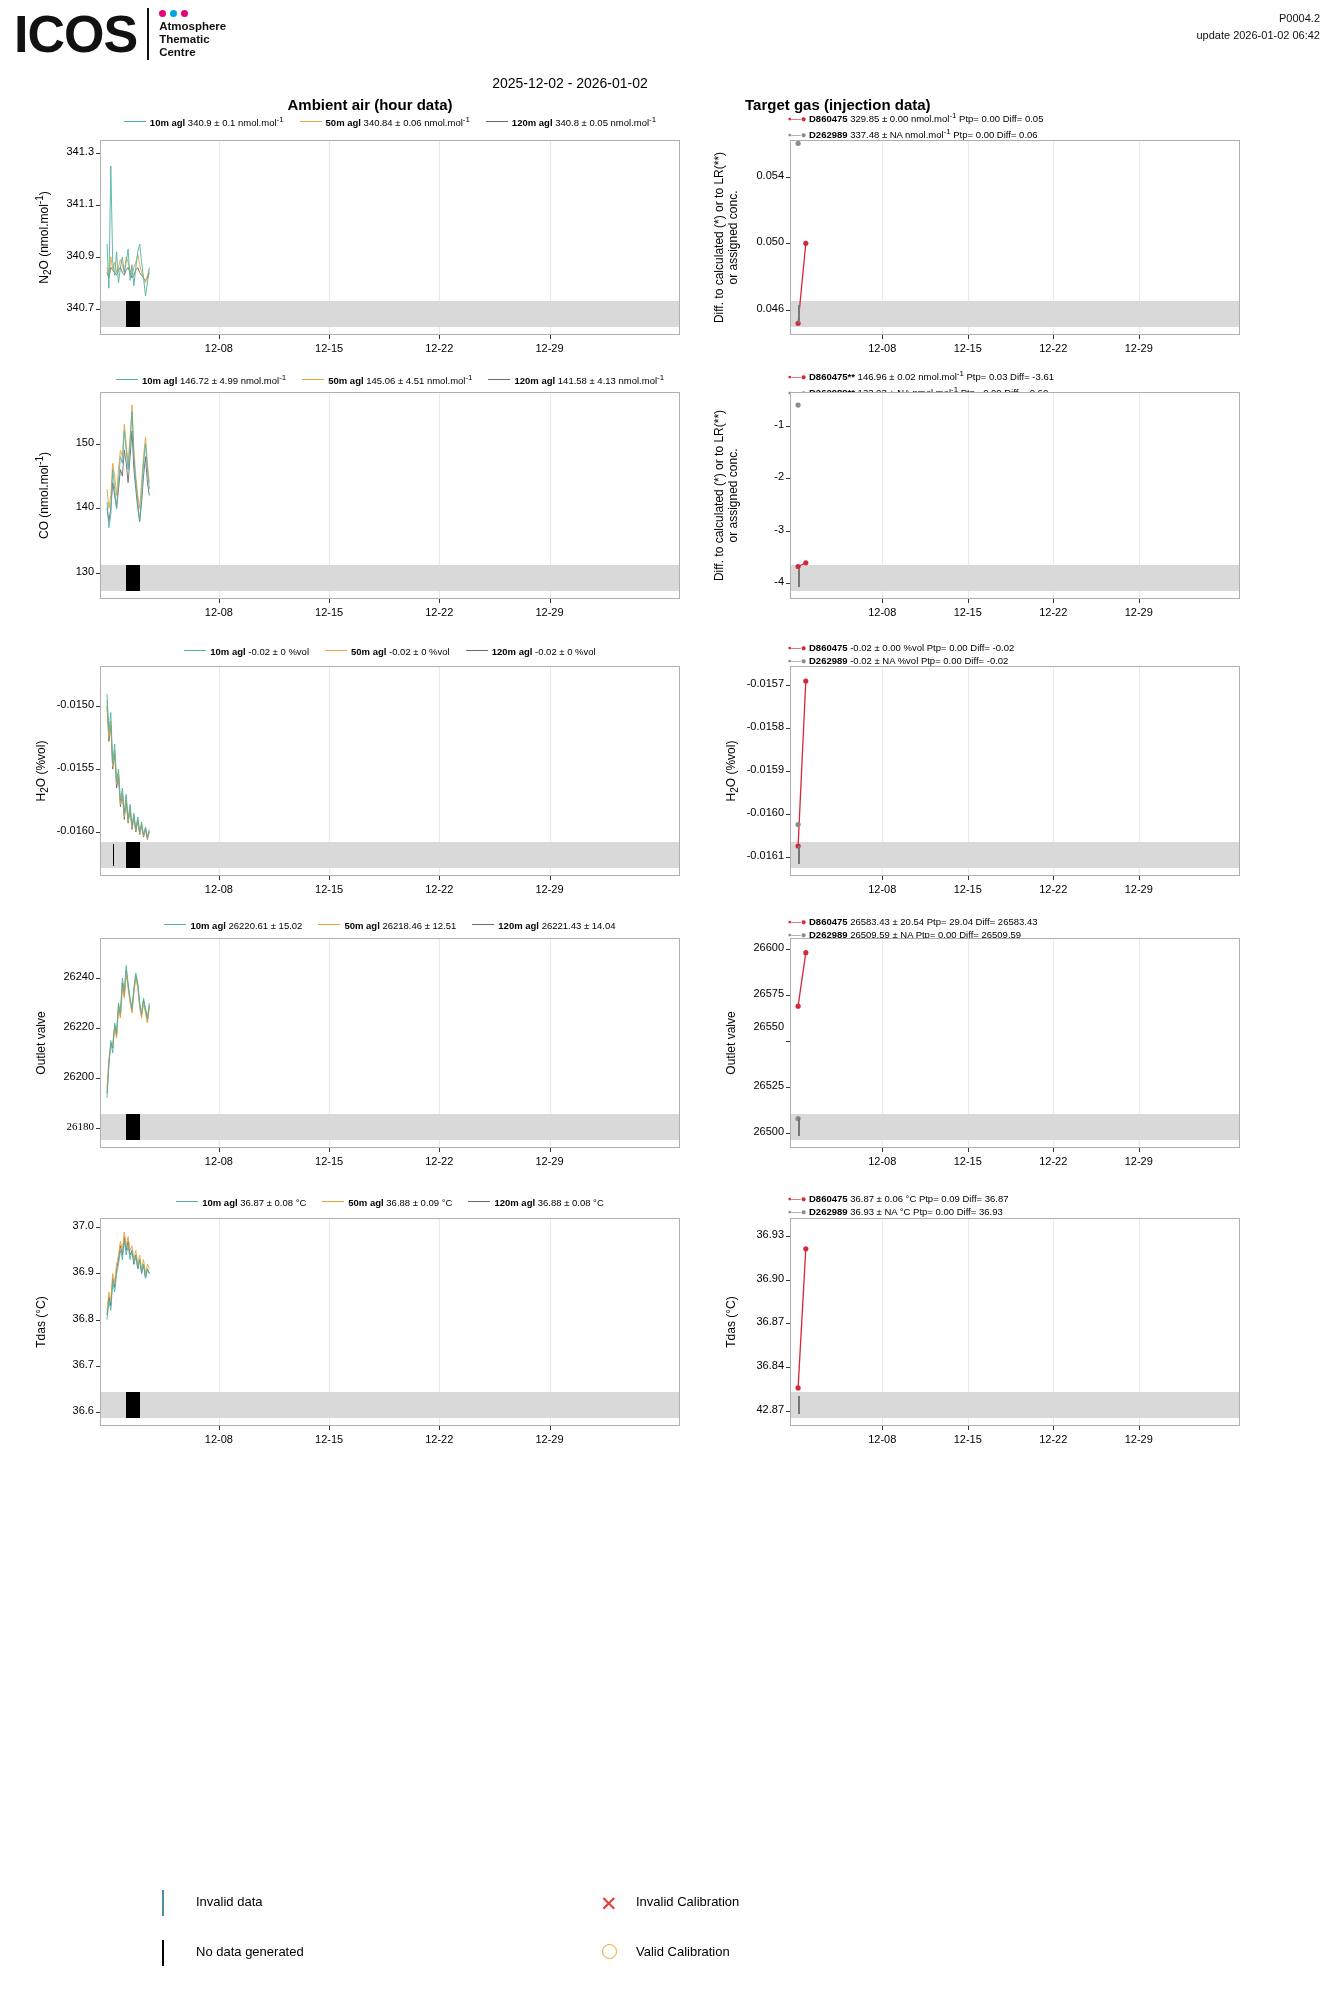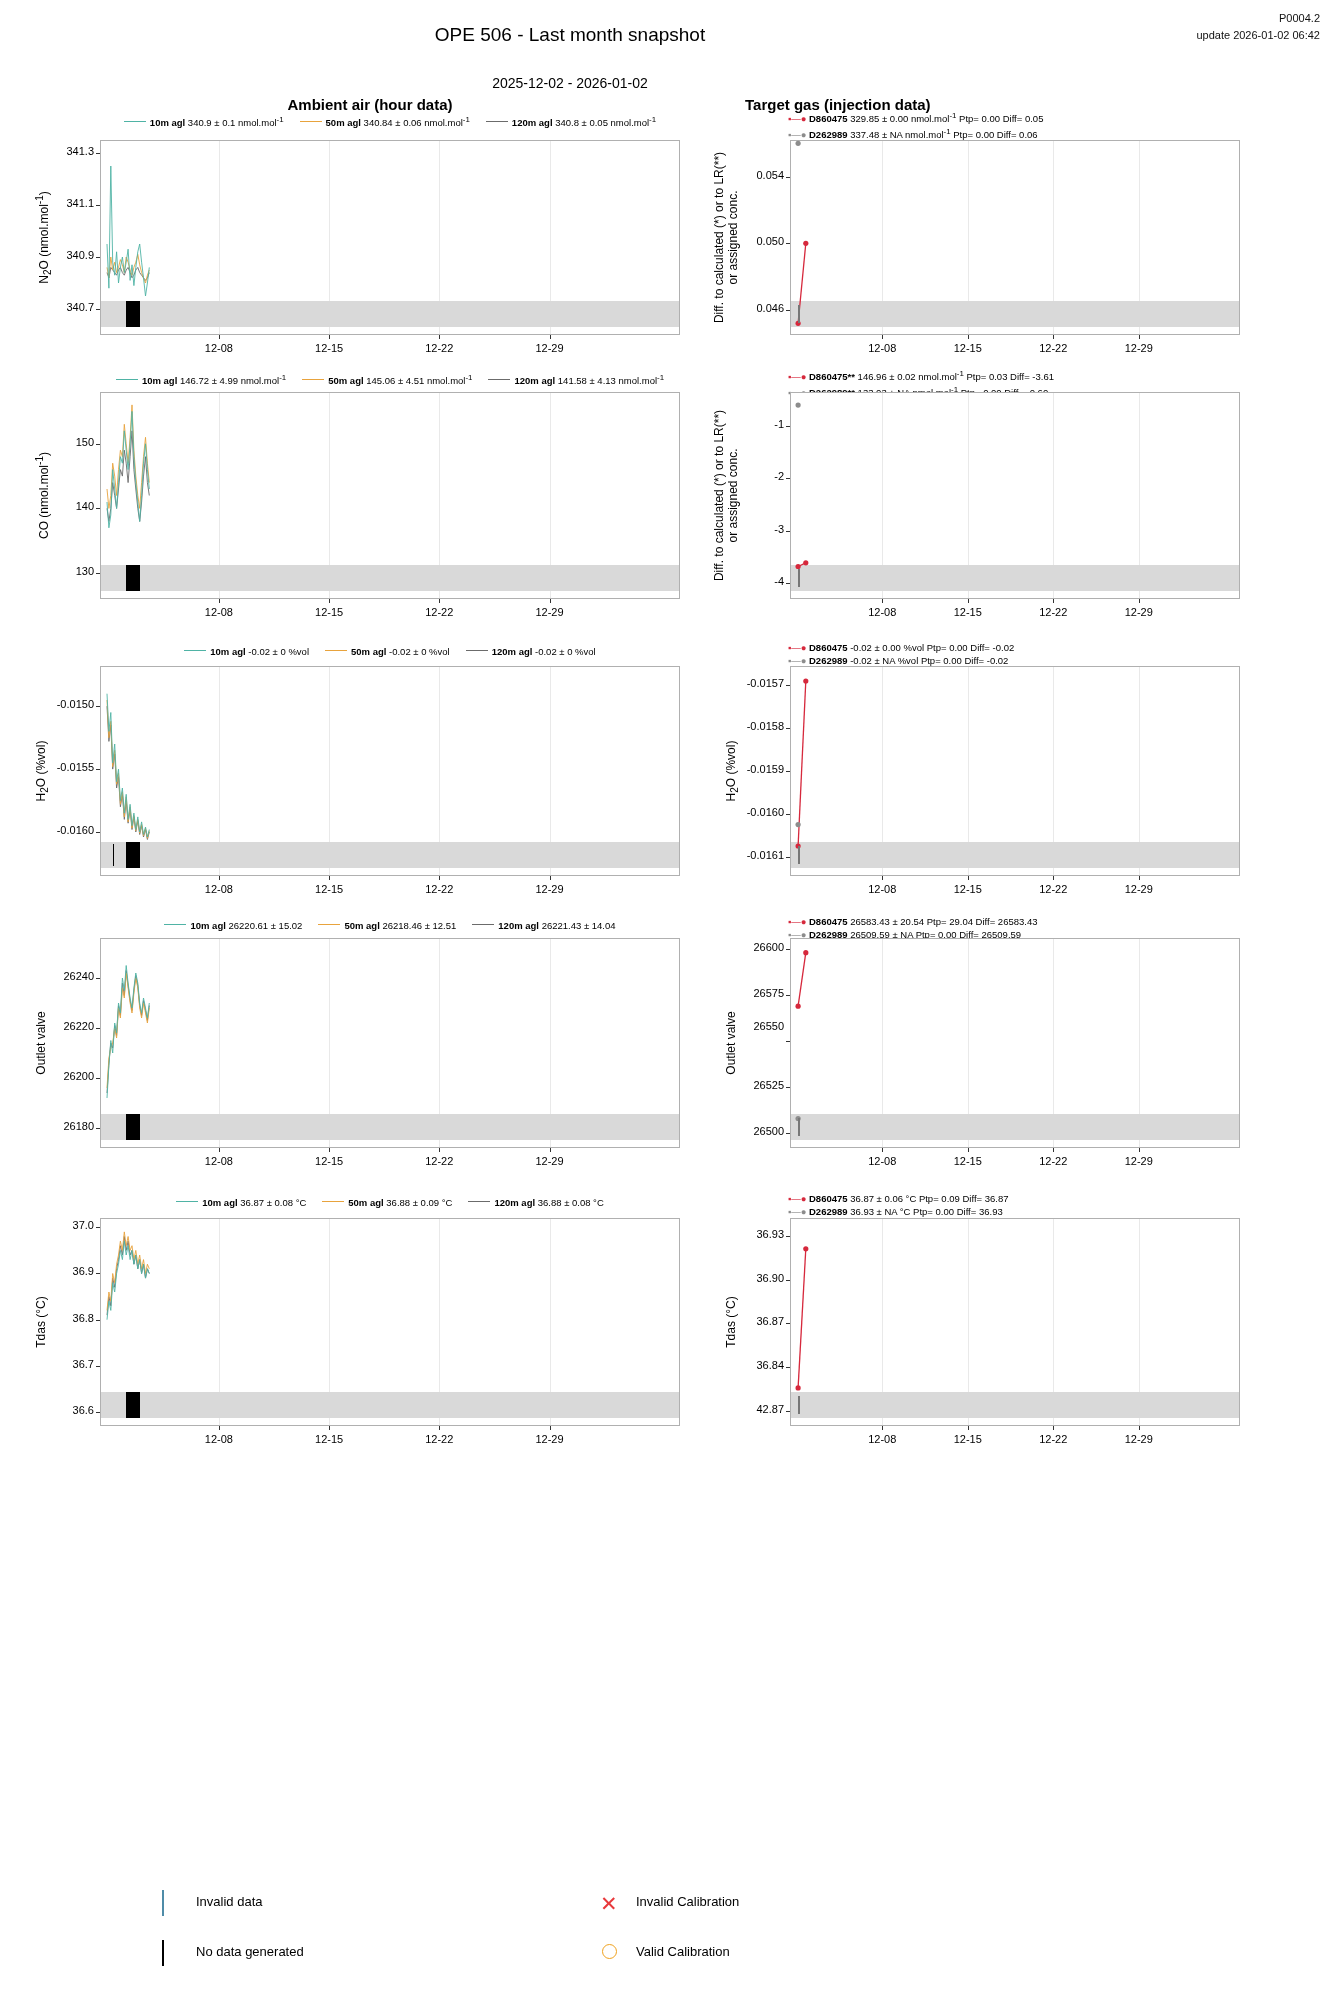--- a/index.html
+++ b/index.html
@@ -53,21 +53,34 @@
   .footer { position:absolute; left:0; top:1890px; width:1340px; font-size:13px; }
   .f-label { position:absolute; font-size:13px; }
   .f-vbar { position:absolute; width:2px; height:26px; }
   .f-x { position:absolute; font-size:21px; color:#e8393c; line-height:21px; }
   .f-o { position:absolute; width:13px; height:13px; border:1.6px solid #f0a21e; border-radius:50%; }
 </style>
 </head>
 <body>
 
 <div class="header">
-  <div class="title-shift">OPE 506 - Last month snapshot</div>
+  <div class="logo-block">
+    <div class="logo-text">ICOS</div>
+    <div class="logo-bar"></div>
+    <div class="logo-right">
+      <div class="logo-dots">
+          <span class="d1"></span>
+          <span class="d2"></span>
+          <span class="d3"></span>
+        </div>
+      <div class="logo-sub">Atmosphere</div>
+      <div class="logo-sub">Thematic</div>
+      <div class="logo-sub">Centre</div>
+    </div>
+  </div>
   <div class="meta">
     <div>P0004.2</div>
     <div>update  2026-01-02 06:42</div>
   </div>
   <div class="date-range">2025-12-02 - 2026-01-02</div>
 </div>
 
 <div class="col-title" id="left-col-title">Ambient air (hour data)</div>
 <div class="col-title" id="right-col-title">Target gas (injection data)</div>
 
@@ -269,21 +282,21 @@
     <div class="gridv" style="left:218.89999999999998px; top:939px; height:208px;"></div>
     <div class="xtick" style="left:307.1px; top:1155px; width:44px;">12-15</div>
     <div class="tickmark" style="left:329.1px; top:1148px; width:1px; height:4px;"></div>
     <div class="gridv" style="left:329.1px; top:939px; height:208px;"></div>
     <div class="xtick" style="left:417.29999999999995px; top:1155px; width:44px;">12-22</div>
     <div class="tickmark" style="left:439.29999999999995px; top:1148px; width:1px; height:4px;"></div>
     <div class="gridv" style="left:439.29999999999995px; top:939px; height:208px;"></div>
     <div class="xtick" style="left:527.5px; top:1155px; width:44px;">12-29</div>
     <div class="tickmark" style="left:549.5px; top:1148px; width:1px; height:4px;"></div>
     <div class="gridv" style="left:549.5px; top:939px; height:208px;"></div>
-    <div class="ytick" style="left:44px; top:1120px; width:50px;">26180</div>
+    <div class="ytick" style="left:44px; top:1120px; width:50px;font-family:Liberation Serif, serif;">26180</div>
     <div class="tickmark" style="left:96px; top:1128px; width:4px; height:1px;"></div>
     <div class="ytick" style="left:44px; top:1070px; width:50px;">26200</div>
     <div class="tickmark" style="left:96px; top:1078px; width:4px; height:1px;"></div>
     <div class="ytick" style="left:44px; top:1020px; width:50px;">26220</div>
     <div class="tickmark" style="left:96px; top:1028px; width:4px; height:1px;"></div>
     <div class="ytick" style="left:44px; top:970px; width:50px;">26240</div>
     <div class="tickmark" style="left:96px; top:978px; width:4px; height:1px;"></div>
     <div class="greyband" style="left:101px; top:1114px; width:578px; height:26px;"></div>
     <svg class="series" width="580" height="210" style="left: 100px; top: 938px;">
       <path d="M7.0,155.0L8.9,125.0L10.8,105.0L12.7,110.0L14.7,87.5L16.6,97.5L18.5,67.5L20.4,77.5L22.4,45.0L24.3,57.5L26.2,32.5L28.1,47.5L30.1,62.5L32.0,72.5L33.9,52.5L35.8,37.5L37.8,47.5L39.7,67.5L41.6,77.5L43.5,62.5L45.5,72.5L47.4,82.5L49.3,67.5" fill="none" stroke="#6b6b6b" stroke-width="0.9"></path>

